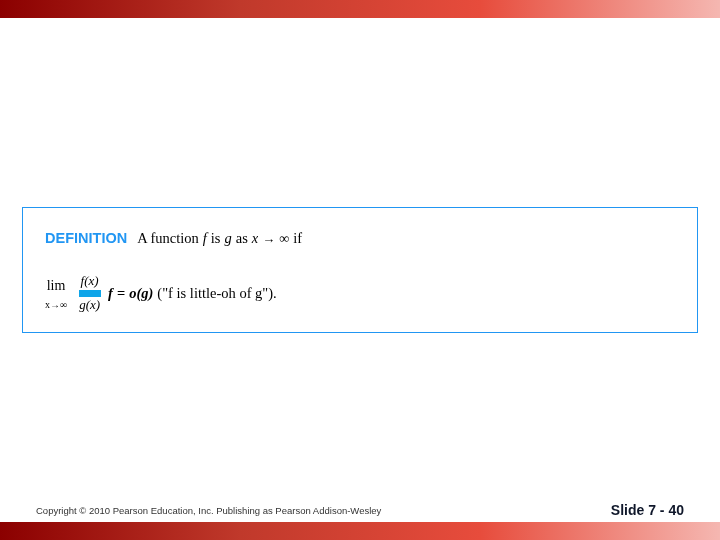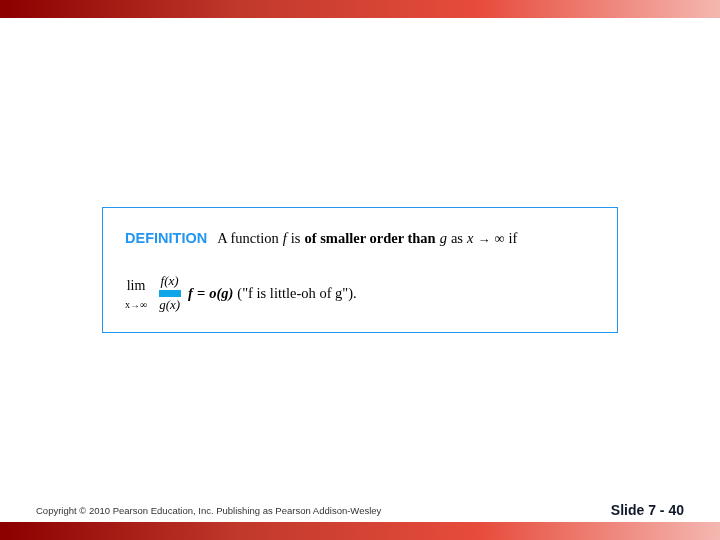--- a/index.html
+++ b/index.html
@@ -42,21 +42,21 @@
       bottom: 18px;
       display: flex;
       flex-direction: column;
       justify-content: center;
       align-items: center;
     }
 
     
     .definition-box {
       border: 1.5px solid #2196f3;
-      width: 516px;
+      width: 676px;
       padding: 18px 22px 18px 22px;
       background: #ffffff;
       font-size: 14.5px;
       line-height: 1.7;
     }
 
     .definition-first-line {
       display: flex;
       flex-wrap: wrap;
       align-items: baseline;
@@ -176,21 +176,20 @@
 
 <div class="main-content">
 
   <div class="definition-box">
 
     <div class="definition-first-line">
       <span class="def-label">DEFINITION</span>
       <span class="def-text">A  function</span>
       <span class="def-text math-italic">f</span>
       <span class="def-text">is</span>
-      <span class="def-text bold-text">of smaller order than</span>
       <span class="def-text math-italic">g</span>
       <span class="def-text">as</span>
       <span class="def-text math-italic">x</span>
       <span class="def-text arrow">→</span>
       <span class="def-text infinity">∞</span>
       <span class="def-text">if</span>
     </div>
 
     <div class="definition-second-line">
 

